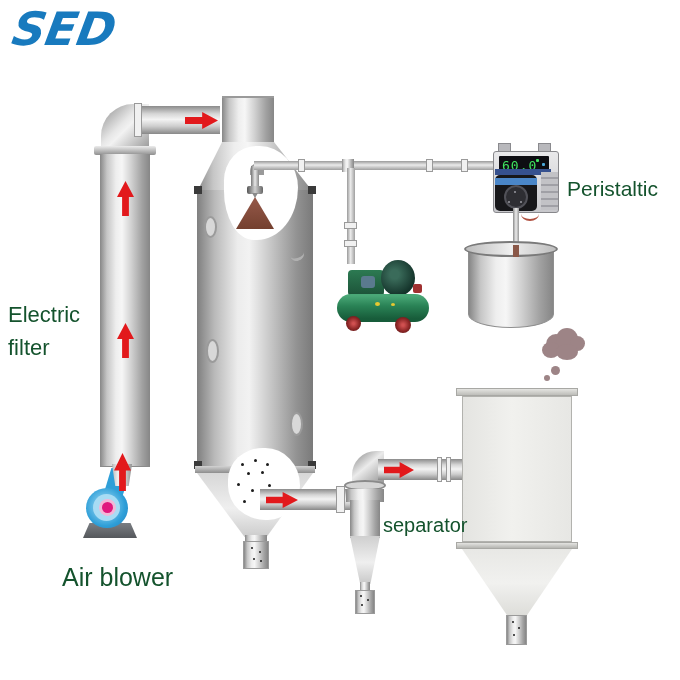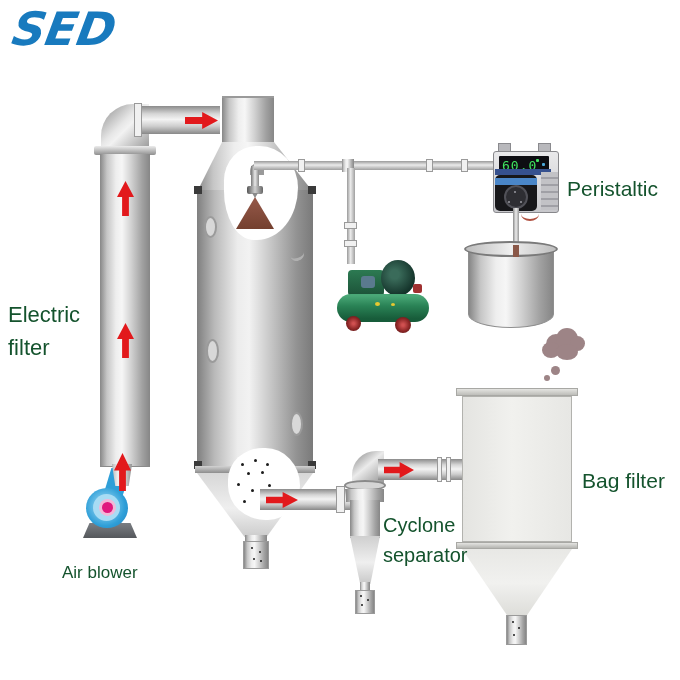--- a/index.html
+++ b/index.html
@@ -158,50 +158,48 @@
   <div class="abs" style="left:456px;top:388px;width:122px;height:8px;background:linear-gradient(180deg,#e4e4e1,#bdbdb9);border:1px solid #a8a8a4;box-sizing:border-box;"></div>
   <div class="abs" style="left:462px;top:396px;width:110px;height:146px;border:1px solid #b2b2ae;box-sizing:border-box;
               background:linear-gradient(90deg,#e4e4e1,#f1f1ee 45%,#e7e7e4);"></div>
   <div class="abs" style="left:456px;top:542px;width:122px;height:7px;background:linear-gradient(180deg,#e4e4e1,#b5b5b1);border:1px solid #a8a8a4;box-sizing:border-box;"></div>
   <div class="abs" style="left:462px;top:549px;width:110px;height:68px;clip-path:polygon(0 0,100% 0,58% 100%,42% 100%);
               background:linear-gradient(180deg,#e8e8e5,#f1f1ef 50%,#dcdcd8);"></div>
   <div class="abs metalv" style="left:506px;top:615px;width:21px;height:30px;border:1px solid #9a9a9a;box-sizing:border-box;"></div>
   <i class="speck" style="left:512px;top:621px;"></i>
   <i class="speck" style="left:518px;top:627px;"></i>
   <i class="speck" style="left:513px;top:634px;"></i>
-  <div class="lbl" style="left:582px;top:445px;font-size:21px;">Bag filter</div>
 
   <div class="abs" style="left:352px;top:451px;width:32px;height:34px;border-radius:24px 0 0 0;
               background:linear-gradient(140deg,#979797 10%,#ebebeb 45%,#9f9f9f 90%);"></div>
   <div class="abs metalh" style="left:378px;top:459px;width:84px;height:21px;"></div>
   <div class="abs band" style="left:437px;top:457px;width:5px;height:25px;"></div>
   <div class="abs band" style="left:446px;top:457px;width:5px;height:25px;"></div>
   <div class="abs arrR" style="left:384px;top:462px;width:30px;height:16px;"></div>
   <div class="abs" style="left:344px;top:480px;width:42px;height:11px;border:2px solid #8a8a8a;background:#d5d5d5;border-radius:50%;box-sizing:border-box;"></div>
   <div class="abs metalv" style="left:346px;top:489px;width:38px;height:13px;"></div>
   <div class="abs metalv" style="left:350px;top:500px;width:30px;height:38px;"></div>
   <div class="abs" style="left:350px;top:536px;width:30px;height:48px;clip-path:polygon(0 0,100% 0,68% 100%,34% 100%);
               background:linear-gradient(180deg,#cfcfcf,#efefef 55%,#c8c8c8);"></div>
   <div class="abs metalv" style="left:360px;top:582px;width:10px;height:9px;"></div>
   <div class="abs metalv" style="left:355px;top:590px;width:20px;height:24px;border:1px solid #9a9a9a;box-sizing:border-box;"></div>
   <i class="speck" style="left:360px;top:595px;"></i>
   <i class="speck" style="left:367px;top:599px;"></i>
   <i class="speck" style="left:361px;top:604px;"></i>
   <div class="lbl" style="left:383px;top:486px;font-size:20px;line-height:30px;">
-    <span>Cyclone</span>
     <span>separator</span>
   </div>
 
   <div class="abs" style="left:80px;top:452px;width:62px;height:92px;">
     <div class="abs" style="left:3px;top:71px;width:54px;height:15px;clip-path:polygon(12% 0,88% 0,100% 100%,0 100%);
                 background:linear-gradient(180deg,#7a7d82,#55585c);"></div>
     <div class="abs" style="left:23px;top:16px;width:28px;height:28px;clip-path:polygon(30% 0,100% 0,70% 100%,0 100%);background:#2f9fd8;"></div>
     <div class="abs metalv" style="left:30px;top:12px;width:24px;height:22px;clip-path:polygon(8% 0,92% 0,78% 100%,22% 100%);"></div>
     <div class="abs" style="left:6px;top:36px;width:42px;height:40px;border-radius:50%;
                 background:radial-gradient(circle at 45% 45%,#7cc8ec 25%,#2f9fd8 62%,#1d7fc0 100%);"></div>
     <div class="abs" style="left:13px;top:42px;width:27px;height:27px;border-radius:50%;background:#a8dcf4;"></div>
     <div class="abs" style="left:19px;top:47px;width:17px;height:17px;border-radius:50%;background:#f2b8d8;"></div>
     <div class="abs" style="left:22px;top:50px;width:11px;height:11px;border-radius:50%;background:#e0187e;"></div>
   </div>
   <div class="abs arrU" style="left:114px;top:453px;width:17px;height:38px;"></div>
-  <div class="lbl" style="left:62px;top:539px;font-size:17px;">Air blower</div>
+  <div class="lbl" style="left:62px;top:539px;font-size:25px;">Air blower</div>
 
 </div>
 
 </body></html>

